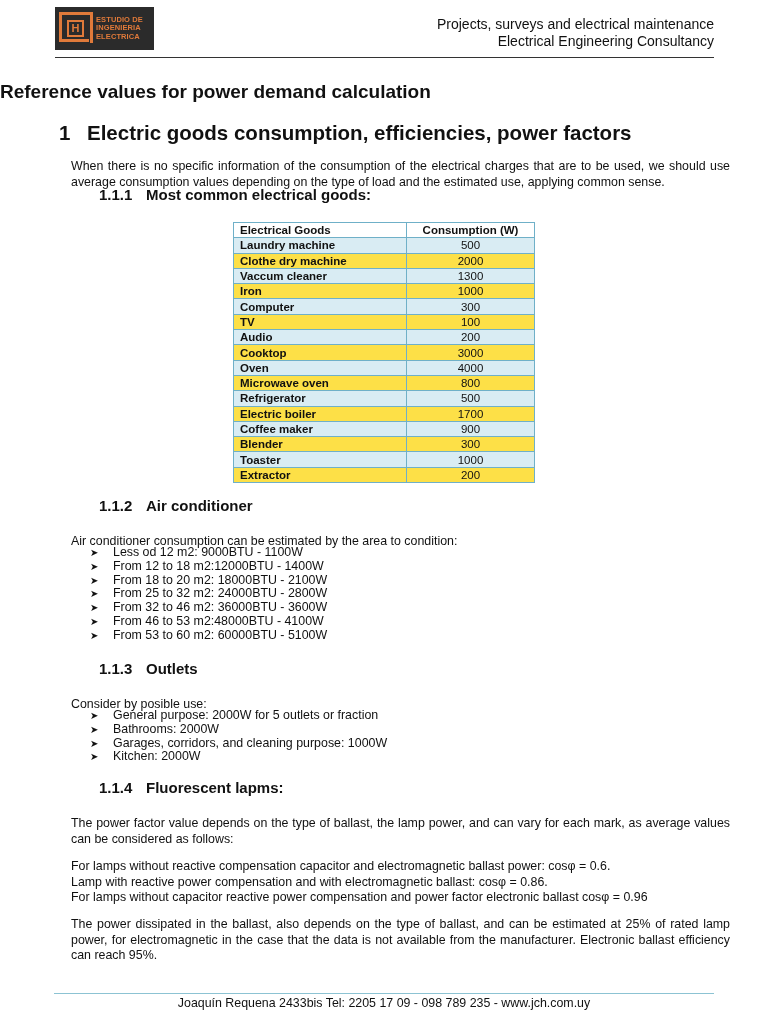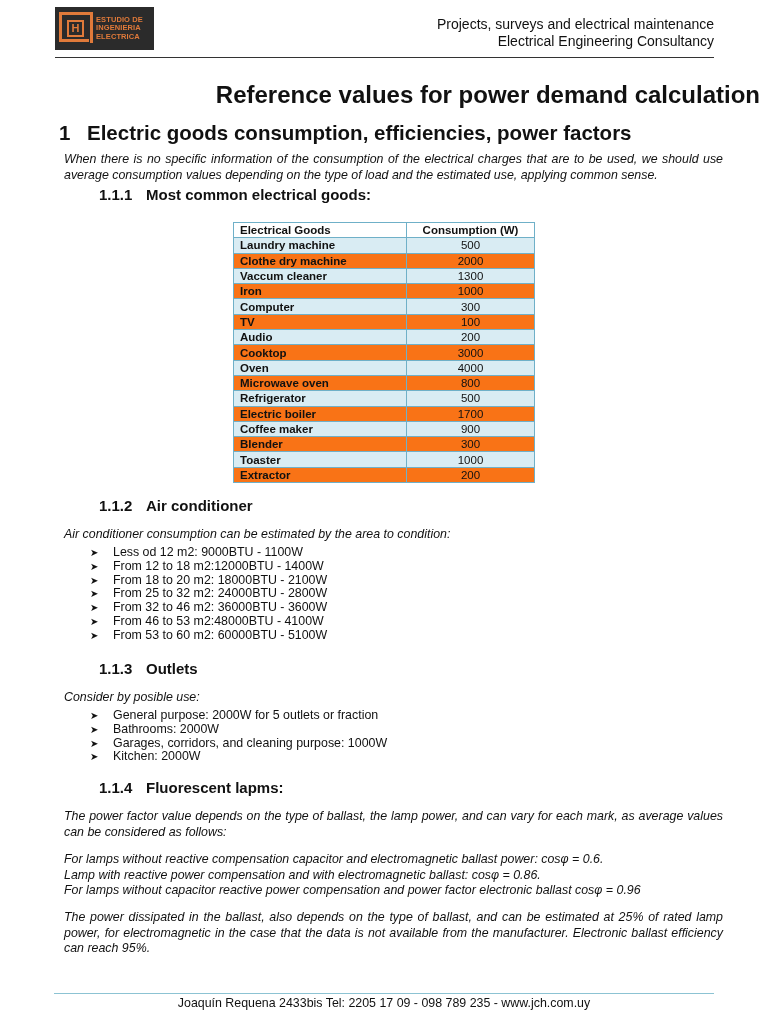--- a/index.html
+++ b/index.html
@@ -38,50 +38,50 @@
       position: absolute; right: 54px; top: 16px; text-align: right;
       font-size: 14px; line-height: 17px; color: #111;
     }
     .header-rule {
       position: absolute; left: 55px; right: 54px; top: 57px; height: 0;
       border-top: 1.5px solid #333;
     }
 
     
     .doc-title {
-      position: absolute; left: 0; right: 8px; top: 81px; text-align: right;
-      font-size: 24px; font-weight: bold; margin: 0;
+      position: absolute; left: 0; right: 8px; top: 81px; text-align: left;
+      font-size: 19px; font-weight: bold; margin: 0;
     }
     .h1 {
       position: absolute; left: 55px; top: 117px; font-size: 20.5px; font-weight: bold; margin: 4px;
     }
     .h1 .num { display: inline-block; width: 28px; }
     .para {
       position: absolute; left: 55px; width: 659px; font-size: 12.4px; line-height: 15.5px;
-      text-align: justify; margin: 9px; font-style: italic;
+      text-align: justify; margin: 16px;
     }
     .h3 {
       position: absolute; left: 55px; font-size: 15px; font-weight: bold; margin: 0;
     }
     .h3 .num { display: inline-block; width: 47px; margin-left: 44px; }
 
     
     table.goods {
       position: absolute; left: 233px; top: 222px; border-collapse: collapse;
       font-size: 11.5px; width: 302px;
     }
     table.goods td, table.goods th {
       border: 1px solid #6fb0c8; padding: 0 6px; height: 14.3px; line-height: 14px;
     }
     table.goods th { font-weight: bold; text-align: left; background: #ffffff; }
     table.goods th.c2 { text-align: center; }
     table.goods td.c1 { font-weight: bold; width: 160px; }
     table.goods td.c2 { text-align: center; }
     table.goods tr.odd td { background: #d9ecf3; }
-    table.goods tr.even td { background: #f97316; }
+    table.goods tr.even td { background: #fde047; }
 
     
     ul.arrows {
       position: absolute; left: 90px; list-style: none; margin: 0; padding: 0;
       font-size: 12.4px; line-height: 13.8px;
     }
     ul.arrows li { position: relative; padding-left: 23px; }
     ul.arrows li .bullet {
       position: absolute; left: 0; top: 0; font-size: 10px;
     }

